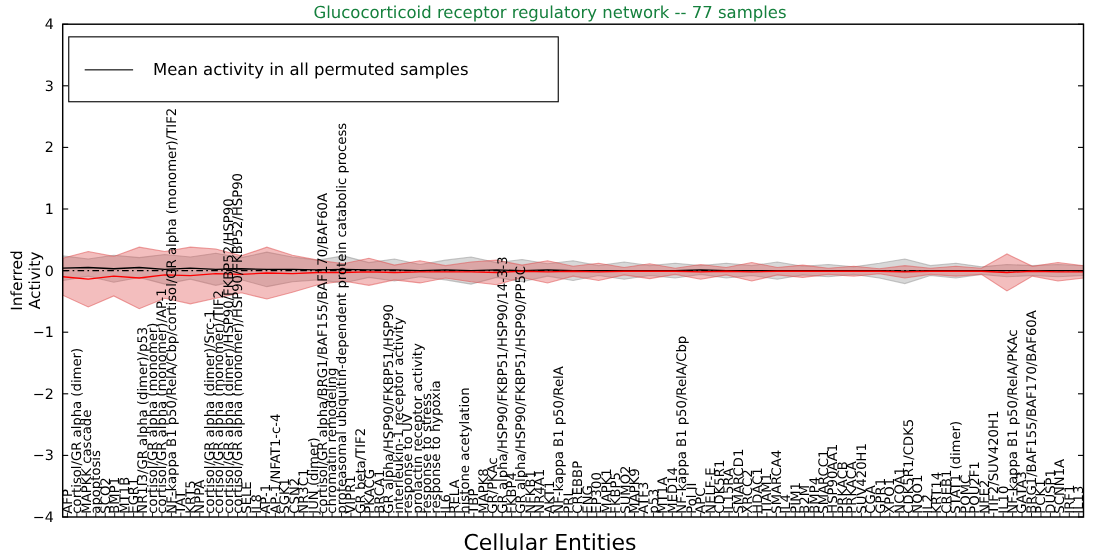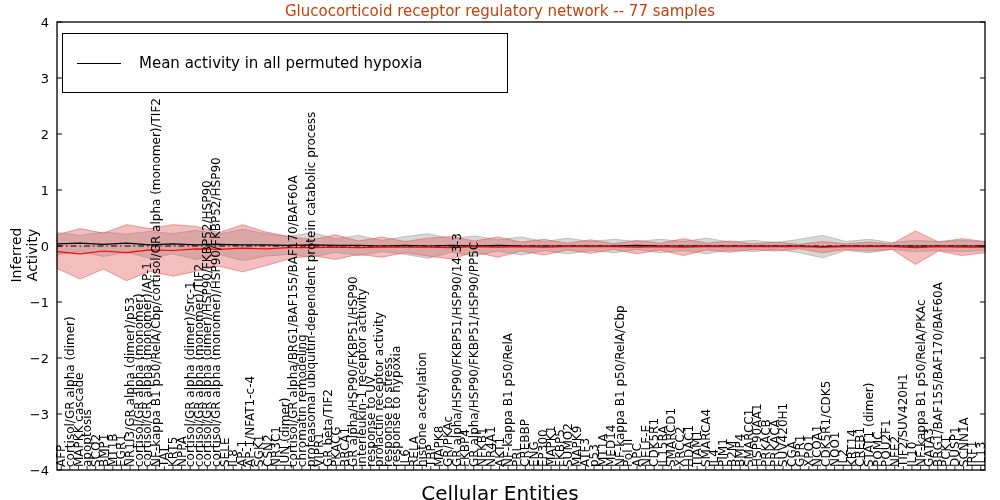--- a/index.html
+++ b/index.html
@@ -1,19 +1,19 @@
 <!DOCTYPE html>
 <html><head>
 <meta charset="utf-8">
 <style>
   html,body{margin:0;padding:0;background:#ffffff;}
   body{width:1000px;height:500px;position:relative;font-family:"DejaVu Sans","Liberation Sans",sans-serif;overflow:hidden;}
   #figure{position:absolute;left:0;top:0;width:1000px;height:500px;}
   #chart-svg{position:absolute;left:0;top:0;}
-  .fig-title{position:absolute;top:2px;left:0;width:1000px;text-align:center;font-size:15px;color:#c2410c;}
+  .fig-title{position:absolute;top:2px;left:0;width:1000px;text-align:center;font-size:15px;color:#15803d;}
   .x-label{position:absolute;top:481px;left:0;width:1000px;text-align:center;font-size:20px;color:#000;}
   .y-label{position:absolute;left:-31px;top:239px;width:110px;text-align:center;font-size:14px;color:#000;transform:rotate(-90deg);transform-origin:center;}
   .legend{position:absolute;left:62px;top:33px;width:446px;height:60px;background:#ffffff;border:1.5px solid #000;box-sizing:border-box;display:flex;flex-direction:column;justify-content:space-around;padding:2px 0;}
   .legend-row{display:flex;align-items:center;height:26px;}
   .legend-line{display:inline-block;width:44px;height:0;border-top:1.5px solid #000;margin-left:14px;margin-right:18px;}
   .legend-text{font-size:15px;color:#000;}
 </style>
 </head>
 <body>
 
@@ -268,16 +268,16 @@
       <line x1="980" y1="470" x2="985" y2="470" stroke="#000" stroke-width="1"></line>
       <text x="49" y="474.5" font-size="13px" fill="#000" text-anchor="end">−4</text>
       <rect x="57" y="22" width="928" height="448" fill="none" stroke="#000" stroke-width="1.3"></rect>
     </svg>
   <div class="fig-title">Glucocorticoid receptor regulatory network -- 77 samples</div>
   <div class="y-label">Inferred Activity</div>
   <div class="x-label">Cellular Entities</div>
   <div class="legend">
     <div class="legend-row">
       <span class="legend-line" id="legend-line-0" style="border-top-color: rgb(0, 0, 0);"></span>
-      <span class="legend-text">Mean activity in all permuted hypoxia</span>
+      <span class="legend-text">Mean activity in all permuted samples</span>
     </div>
   </div>
 </div>
 
 </body></html>

